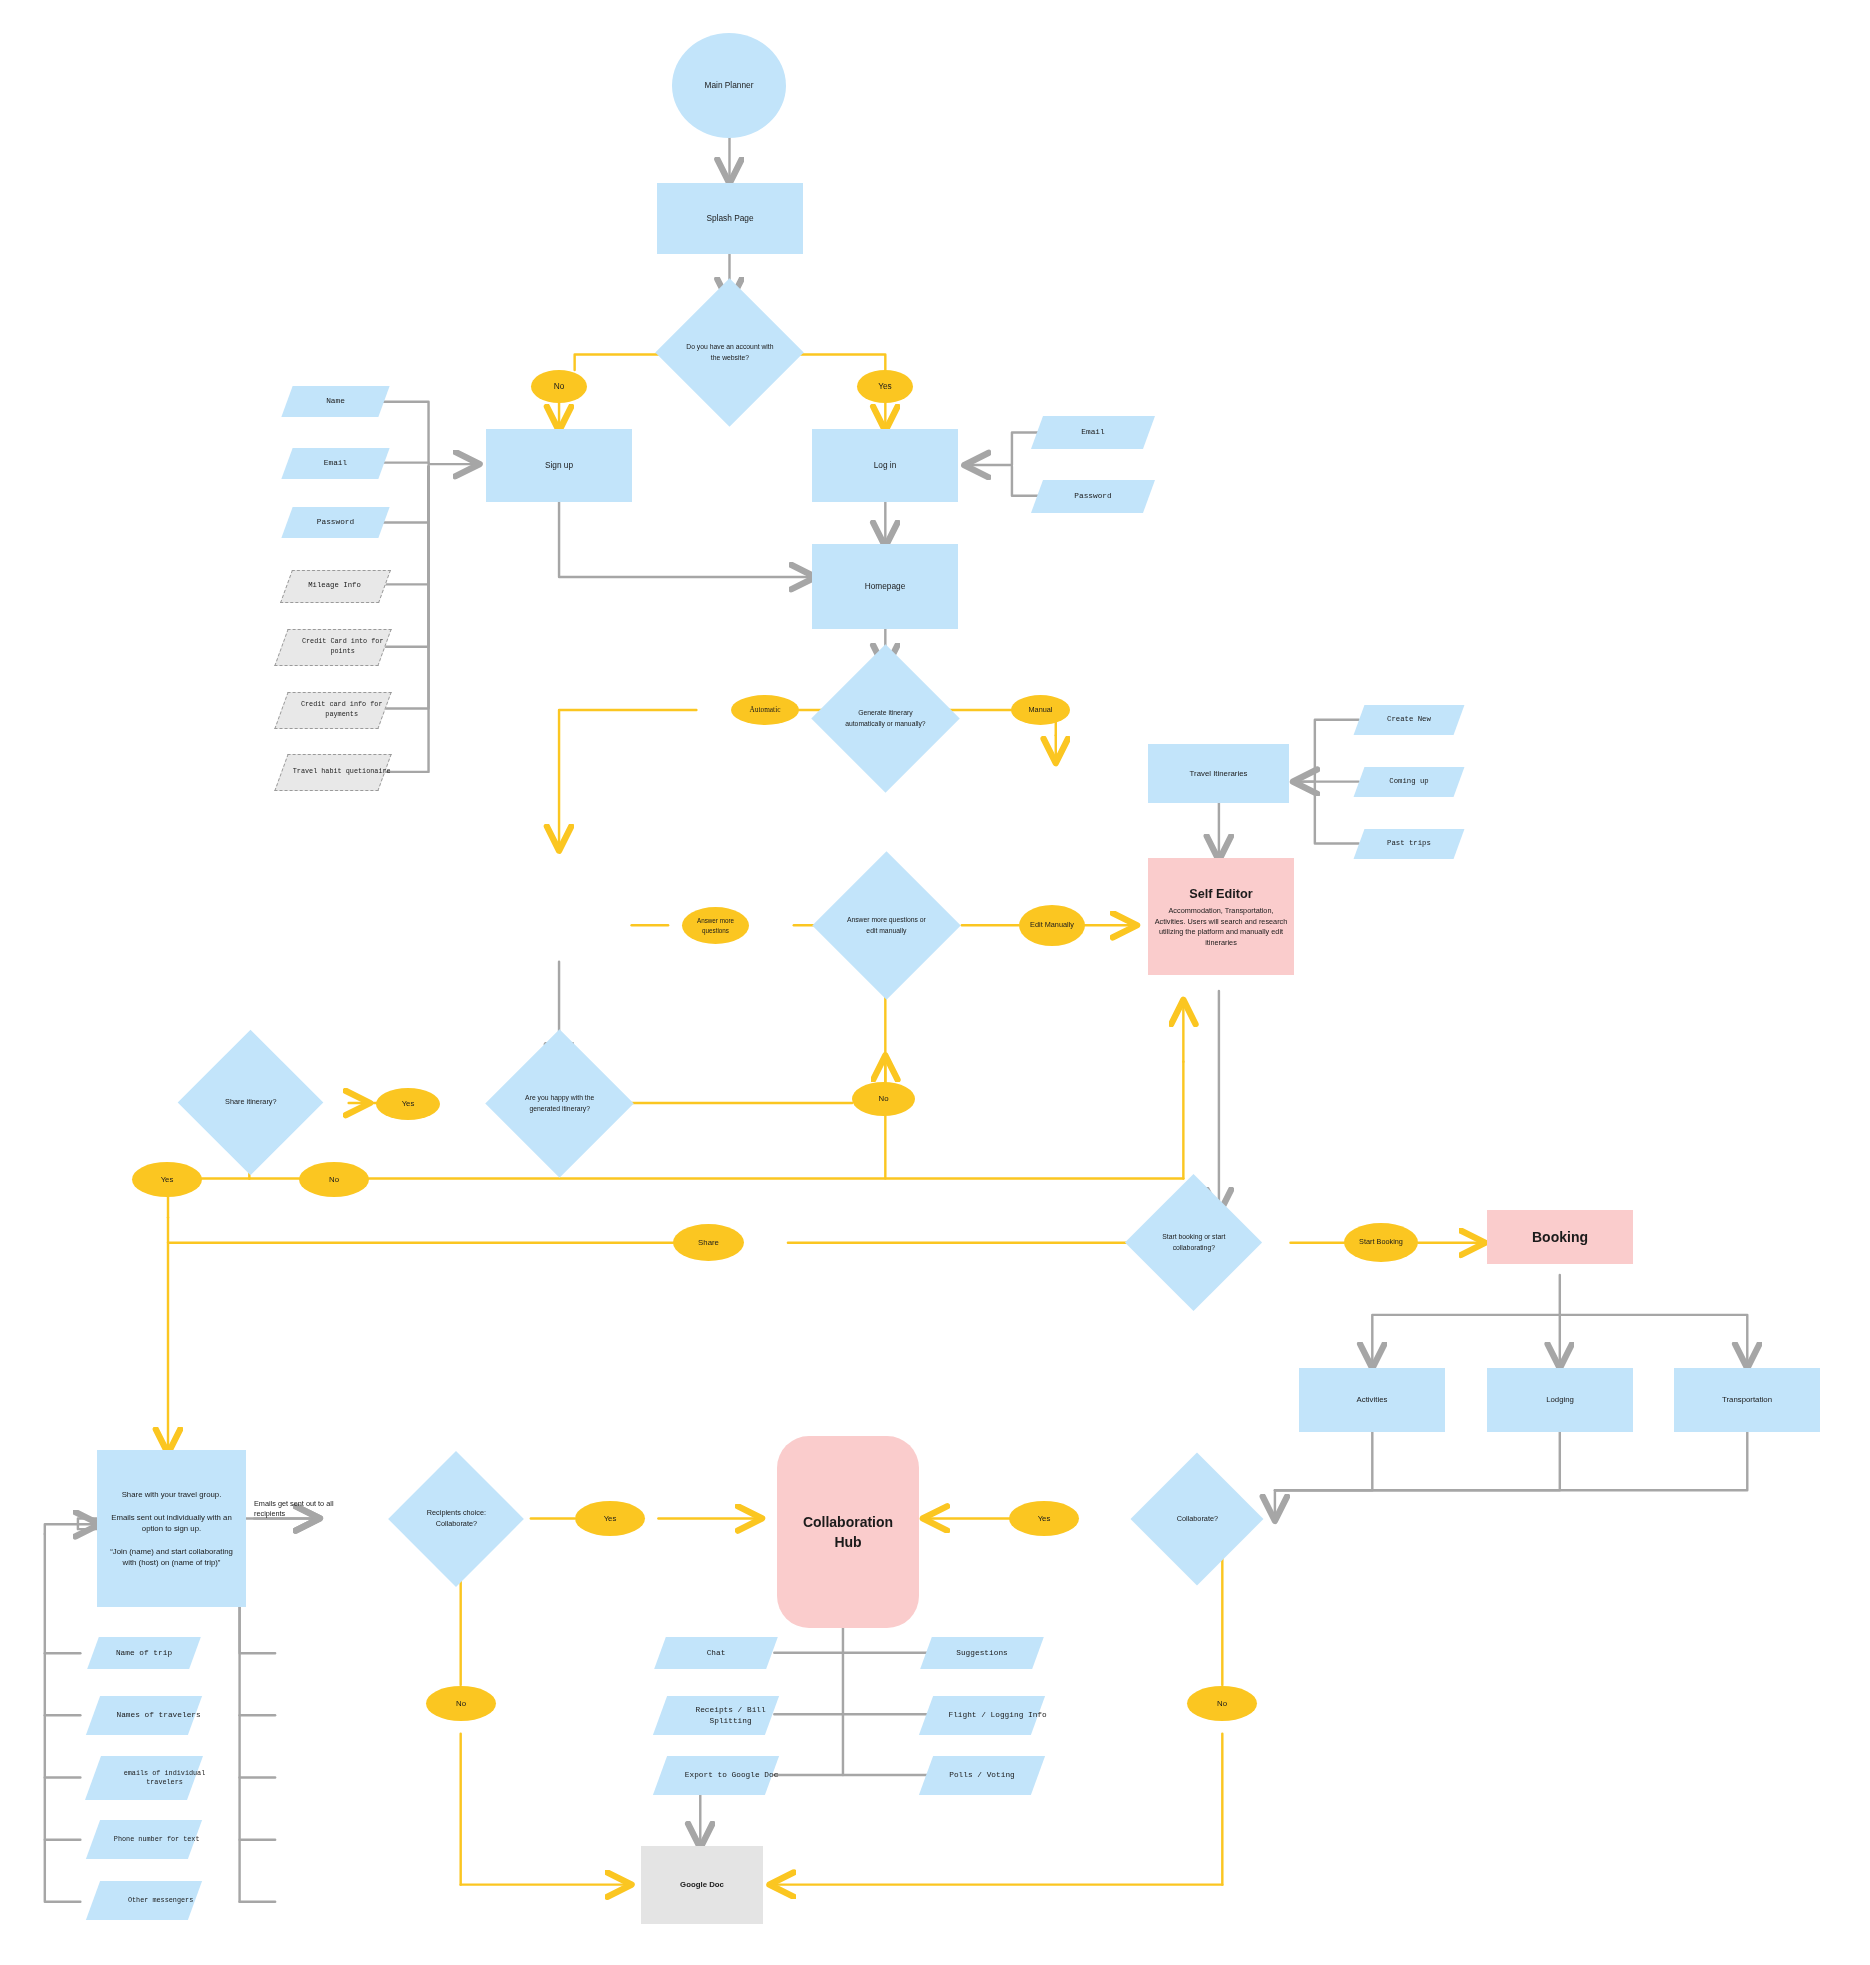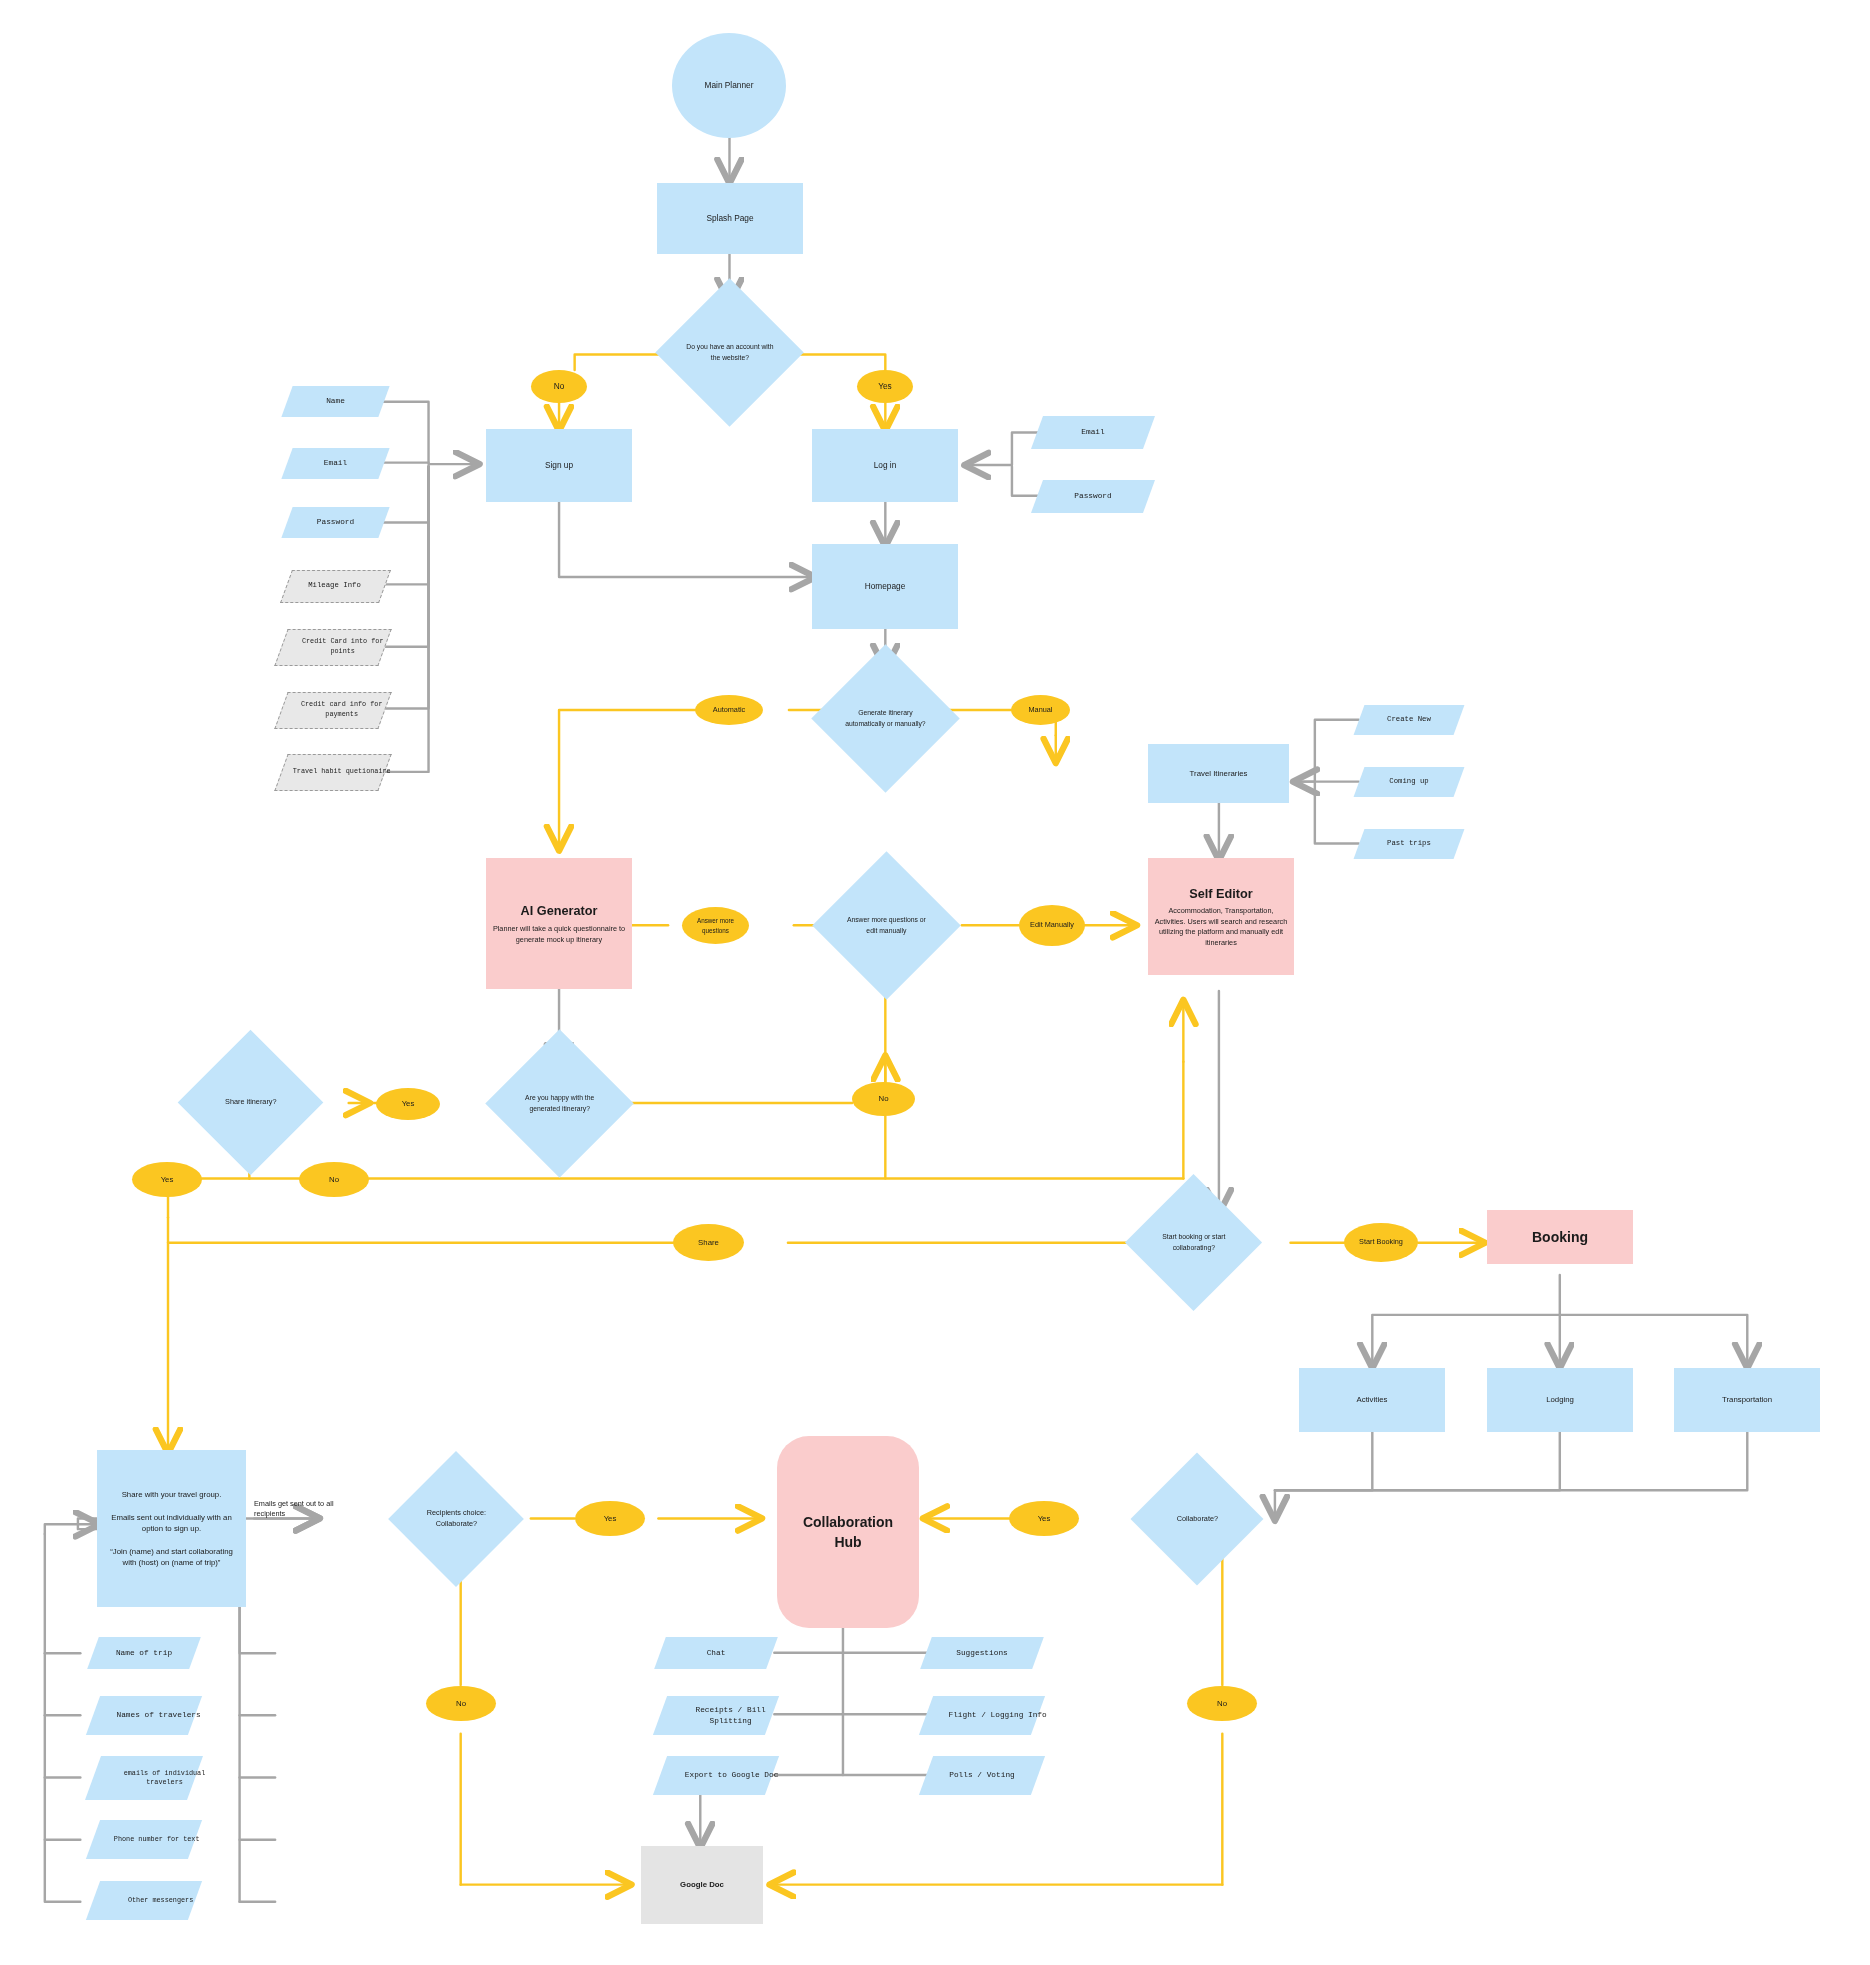--- a/index.html
+++ b/index.html
@@ -208,21 +208,21 @@
   <div class="para" style="left:281px;top:754px;width:102px;height:35px;">
     <div class="para-shape dash"></div>
     <div class="para-lbl t14" style="padding:0 9.7px;">Travel habit quetionaire</div>
   </div>
 
   <div class="diamond-wrap" style="left:833px;top:666px;width:105px;height:105px;">
     <div class="diamond-shape"></div>
     <div class="diamond-lbl t14" style="width:96px;left:4.4px;">Generate itinerary automatically or manually?</div>
   </div>
 
-  <div class="node oval t15" style="left:695px;top:695px;width:68px;height:30px;">
+  <div class="node oval t15" style="left:731px;top:695px;width:68px;height:30px;font-family:Liberation Serif, serif;">
     <span>Automatic</span>
   </div>
   <div class="node oval t15" style="left:1011px;top:695px;width:59px;height:30px;">
     <span>Manual</span>
   </div>
 
   <div class="node rect t16" style="left:1148px;top:744px;width:141px;height:59px;justify-content:center;">
     <span>Travel Itineraries</span>
   </div>
 
@@ -232,26 +232,20 @@
   </div>
   <div class="para" style="left:1359px;top:767px;width:100px;height:30px;">
     <div class="para-shape"></div>
     <div class="para-lbl t15">Coming up</div>
   </div>
   <div class="para" style="left:1359px;top:829px;width:100px;height:30px;">
     <div class="para-shape"></div>
     <div class="para-lbl t15">Past trips</div>
   </div>
 
-  <div class="node rect-pink" style="left:486px;top:858px;width:146px;height:131px;flex-direction:column;">
-    <div class="inner" style="display:flex;flex-direction:column;align-items:center;">
-      <span class="t26 blk" style="margin-bottom:3.9px;">AI Generator</span>
-      <span class="t15 blk">Planner will take a quick questionnaire to generate mock up itinerary</span>
-    </div>
-  </div>
 
   <div class="node rect-pink" style="left:1148px;top:858px;width:146px;height:117px;flex-direction:column;">
     <div class="inner" style="display:flex;flex-direction:column;align-items:center;">
       <span class="t26 blk" style="margin-bottom:2.9px;">Self Editor</span>
       <span class="t15 blk">Accommodation, Transportation, Activities. Users will search and research utilizing the platform and manually edit itineraries</span>
     </div>
   </div>
 
   <div class="diamond-wrap" style="left:834px;top:873px;width:105px;height:105px;">
     <div class="diamond-shape"></div>

